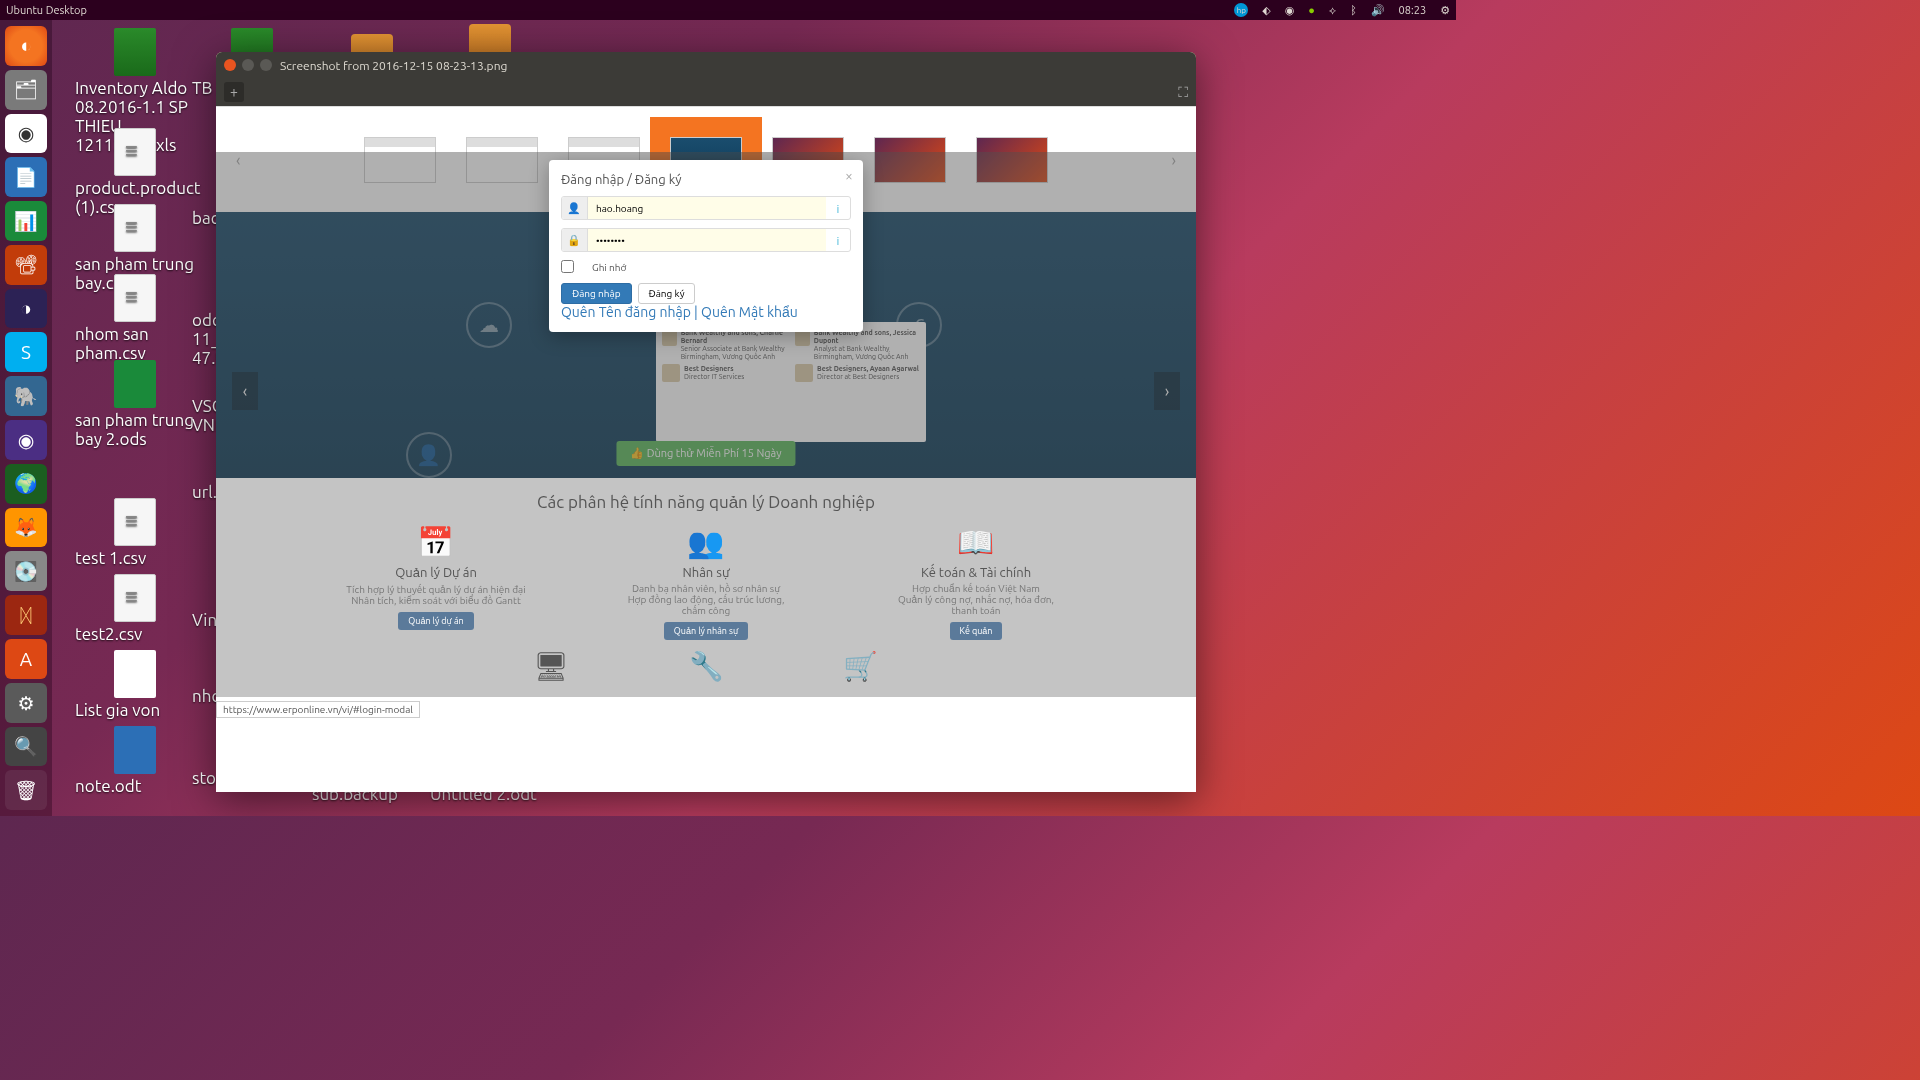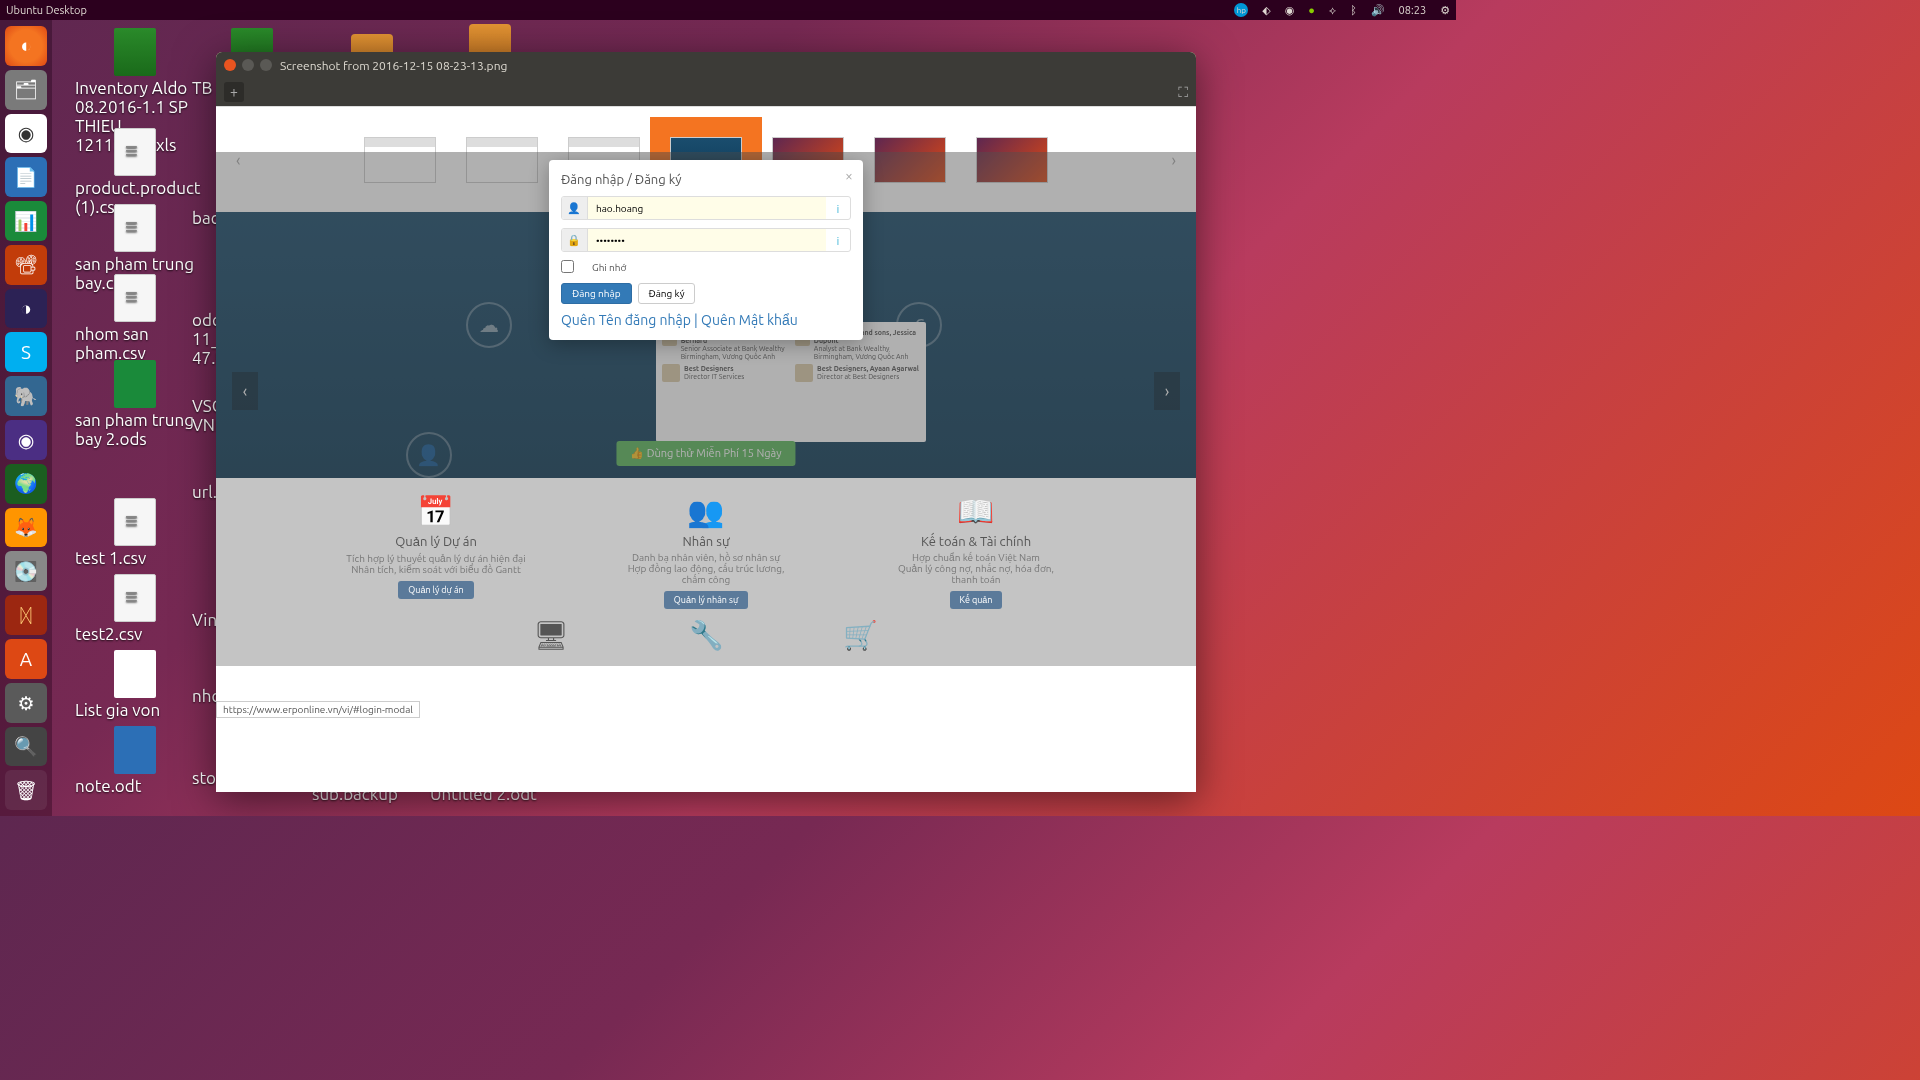--- a/index.html
+++ b/index.html
@@ -86,21 +86,21 @@
 .hero .trial{position:absolute;left:50%;bottom:12px;transform:translateX(-50%);background:#5cb85c;padding:6px 14px;border-radius:3px;font-size:11px}
 
 .modal{position:absolute;left:333px;top:8px;width:314px;background:#fff;border-radius:4px;box-shadow:0 4px 20px rgba(0,0,0,0.3);padding:12px;z-index:10}
 .modal h3{font-size:13px;color:#555;font-weight:normal;margin-bottom:10px}
 .modal .close{position:absolute;right:10px;top:8px;color:#aaa;font-size:14px}
 .modal .field{display:flex;margin-bottom:8px;border:1px solid #ddd;border-radius:3px;overflow:hidden;height:24px}
 .modal .field .pre{width:26px;background:#eee;display:flex;align-items:center;justify-content:center;color:#888;font-size:11px;border-right:1px solid #ddd}
 .modal .field input{flex:1;border:none;background:#fffde8;padding:0 8px;font-size:10px;outline:none}
 .modal .field .suf{width:24px;display:flex;align-items:center;justify-content:center;color:#5bc0de;font-size:11px}
 .modal .chk{font-size:10px;color:#555;margin-bottom:10px;display:flex;align-items:flex-end;gap:18px}
-.modal .btns{display:flex;gap:6px;margin-bottom:8px}
+.modal .btns{display:flex;gap:6px;}
 .modal .btn{padding:4px 10px;font-size:10px;border-radius:3px;border:1px solid #ccc;background:#fff}
 .modal .btn.pri{background:#337ab7;color:#fff;border-color:#2e6da4}
 .modal .links{font-size:14px;color:#337ab7}
 .overlay{position:absolute;inset:0;background:rgba(80,80,80,0.45);z-index:5}
 
 .features{background:#f7f7f7;padding:14px 0;text-align:center;position:relative}
 .features h2{font-size:17px;color:#555;font-weight:normal;margin-bottom:10px}
 .feat-row{display:flex;justify-content:center;gap:90px}
 .feat{width:180px;font-size:10px;color:#777}
 .feat .fic{font-size:30px;color:#666;height:38px;display:flex;align-items:center;justify-content:center}
@@ -315,20 +315,21 @@
               <button class="btn">Đăng ký</button>
             </div>
             <div class="links">
               <a>Quên Tên đăng nhập</a><span> | </span><a>Quên Mật khẩu</a>
             </div>
           </div>
         </div>
 
         <div class="features">
           <div class="overlay" style="background:rgba(100,100,100,0.35)"></div>
+          <h2 style="position:relative;z-index:6">Các phân hệ tính năng quản lý Doanh nghiệp</h2>
           <div class="feat-row" style="position:relative;z-index:6">
             <div class="feat">
               <div class="fic">📅</div>
               <h4>Quản lý Dự án</h4>
               <div>Tích hợp lý thuyết quản lý dự án hiện đại</div>
               <div>Nhân tích, kiểm soát với biểu đồ Gantt</div>
               <span class="fb">Quản lý dự án</span>
             </div>
             <div class="feat">
               <div class="fic">👥</div>

